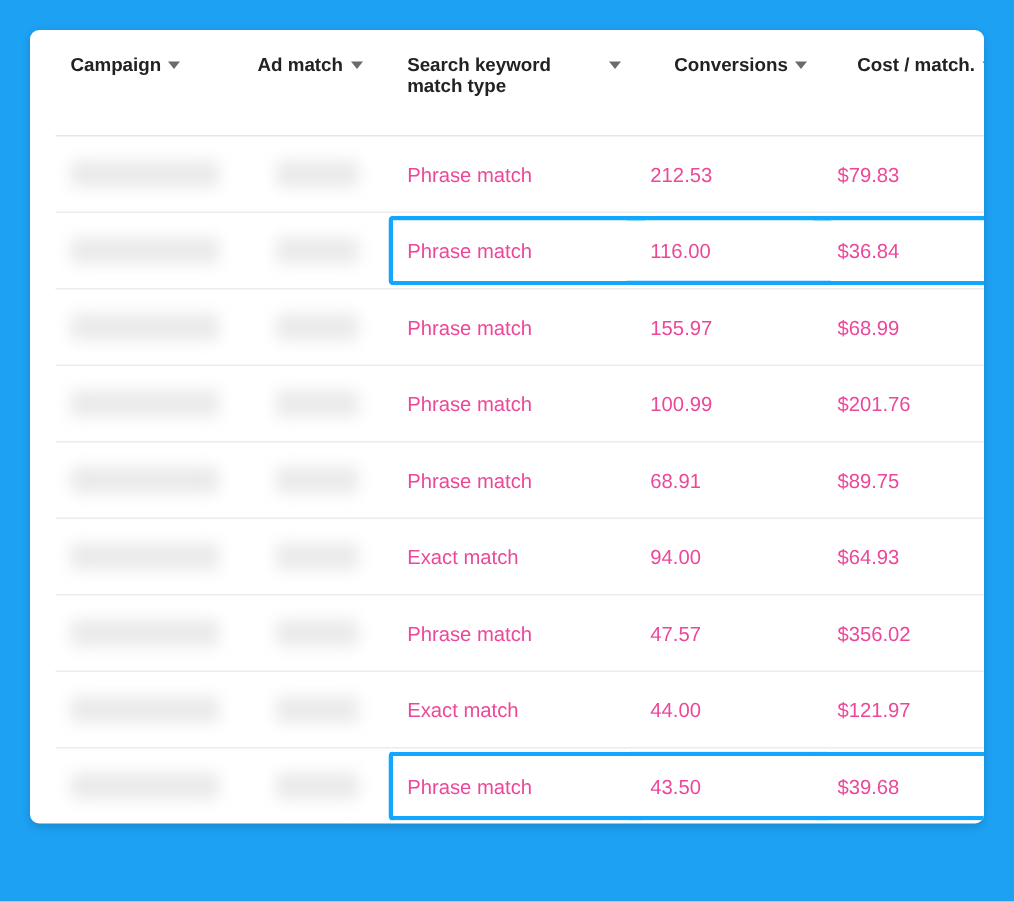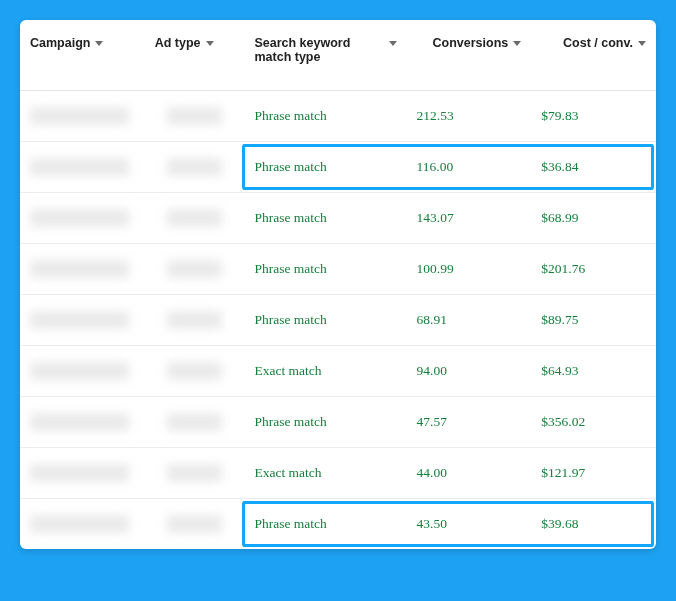--- a/index.html
+++ b/index.html
@@ -14,20 +14,21 @@
   .card {
     background: #fff;
     border-radius: 6px;
     box-shadow: 0 2px 6px rgba(0,0,0,0.15);
     overflow: hidden;
   }
   table {
     width: 100%;
     border-collapse: collapse;
     table-layout: fixed;
+    margin-left: 17px;
   }
   thead th {
     text-align: left;
     font-size: 12.5px;
     font-weight: 700;
     color: #222;
     padding: 16px 10px 26px 10px;
     border-bottom: 1px solid #e6e6e6;
     vertical-align: top;
   }
@@ -42,26 +43,25 @@
     display: inline-block;
     width: 0; height: 0;
     border-left: 4px solid transparent;
     border-right: 4px solid transparent;
     border-top: 5px solid #6b6b6b;
     margin-top: 5px;
     flex-shrink: 0;
   }
   tbody td {
     font-size: 13.5px;
-    color: #15803d;
+    color: #ec4899;
     padding: 16px 10px;
     border-bottom: 1px solid #ececec;
     vertical-align: middle;
     position: relative;
-    font-family: Liberation Serif, serif;
   }
   tbody tr:last-child td { border-bottom: none; }
   td.num { text-align: left; }
   .blur-block {
     filter: blur(5px);
     background: #eaeaea;
     color: transparent;
     border-radius: 3px;
     height: 18px;
     display: block;
@@ -98,39 +98,39 @@
     <thead>
       <tr>
         <th>
           <span class="th-inner">
             <span>Campaign</span>
             <span class="sort-caret"></span>
           </span>
         </th>
         <th>
           <span class="th-inner">
-            <span>Ad type</span>
+            <span>Ad match</span>
             <span class="sort-caret"></span>
           </span>
         </th>
         <th>
           <span class="th-inner">
             <span>Search keyword match type</span>
             <span class="sort-caret"></span>
           </span>
         </th>
         <th class="num">
           <span class="th-inner">
             <span>Conversions</span>
             <span class="sort-caret"></span>
           </span>
         </th>
         <th class="num">
           <span class="th-inner">
-            <span>Cost / conv.</span>
+            <span>Cost / match.</span>
             <span class="sort-caret"></span>
           </span>
         </th>
       </tr>
     </thead>
     <tbody id="tbody">
         <tr>
           <td class="campaign-cell">
             <span class="blur-block blur-wide"></span>
           </td>
@@ -153,21 +153,21 @@
           <td class="num">$36.84<span class="hl hl-right"></span></td>
         </tr>
         <tr>
           <td class="campaign-cell">
             <span class="blur-block blur-wide"></span>
           </td>
           <td class="adgroup-cell">
             <span class="blur-block blur-narrow"></span>
           </td>
           <td>Phrase match</td>
-          <td class="num">143.07</td>
+          <td class="num">155.97</td>
           <td class="num">$68.99</td>
         </tr>
         <tr>
           <td class="campaign-cell">
             <span class="blur-block blur-wide"></span>
           </td>
           <td class="adgroup-cell">
             <span class="blur-block blur-narrow"></span>
           </td>
           <td>Phrase match</td>

